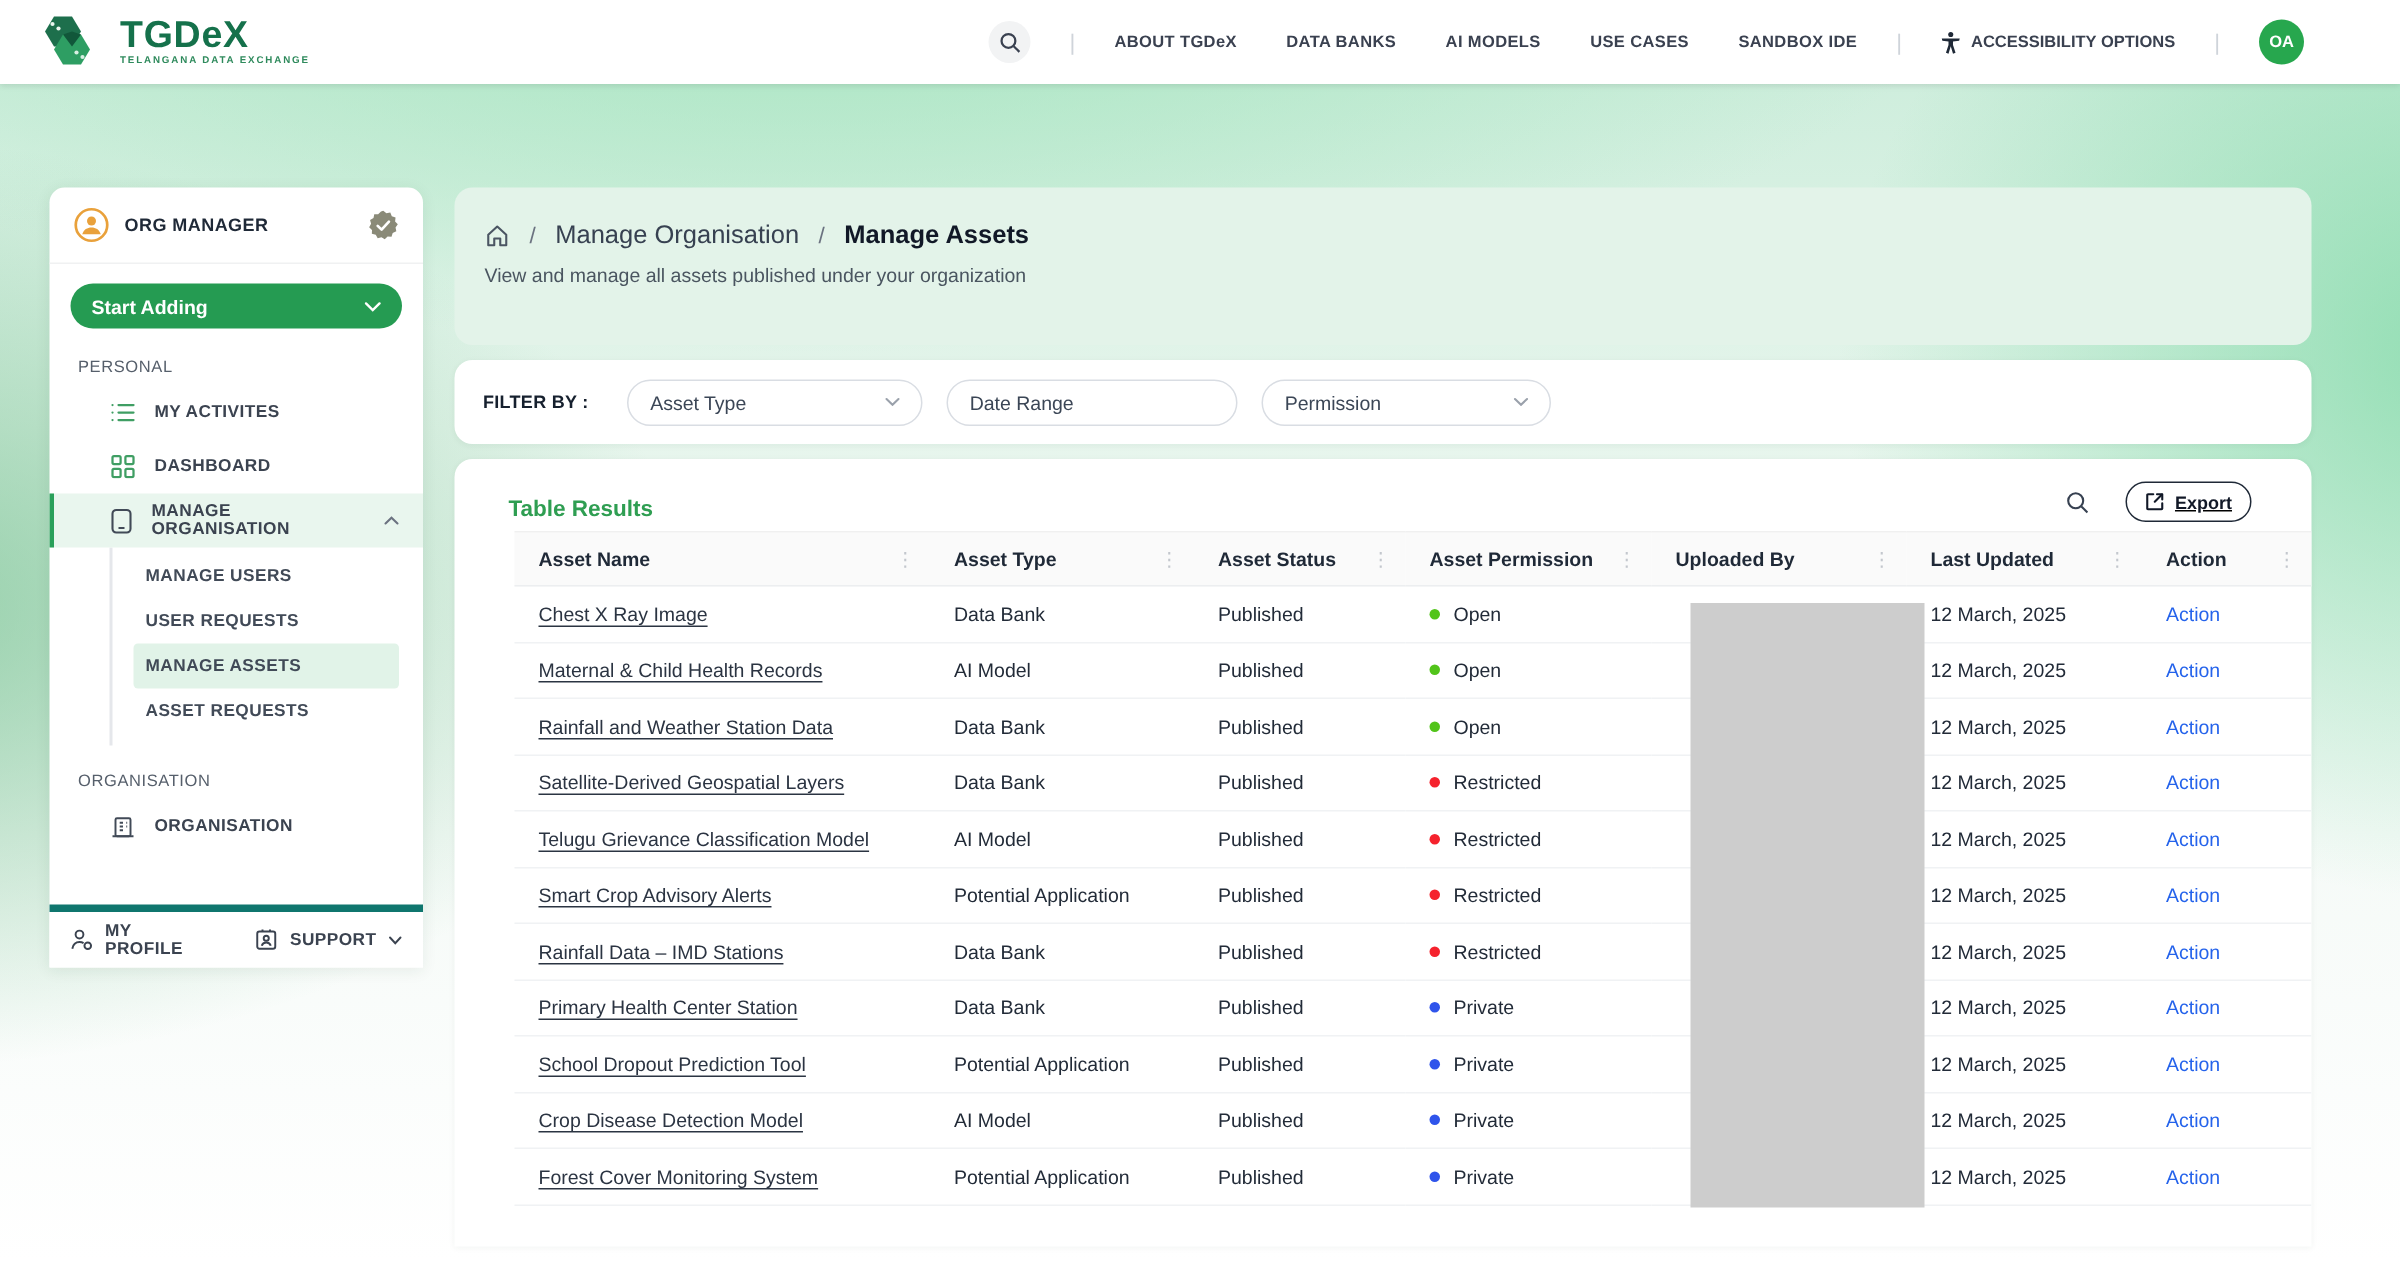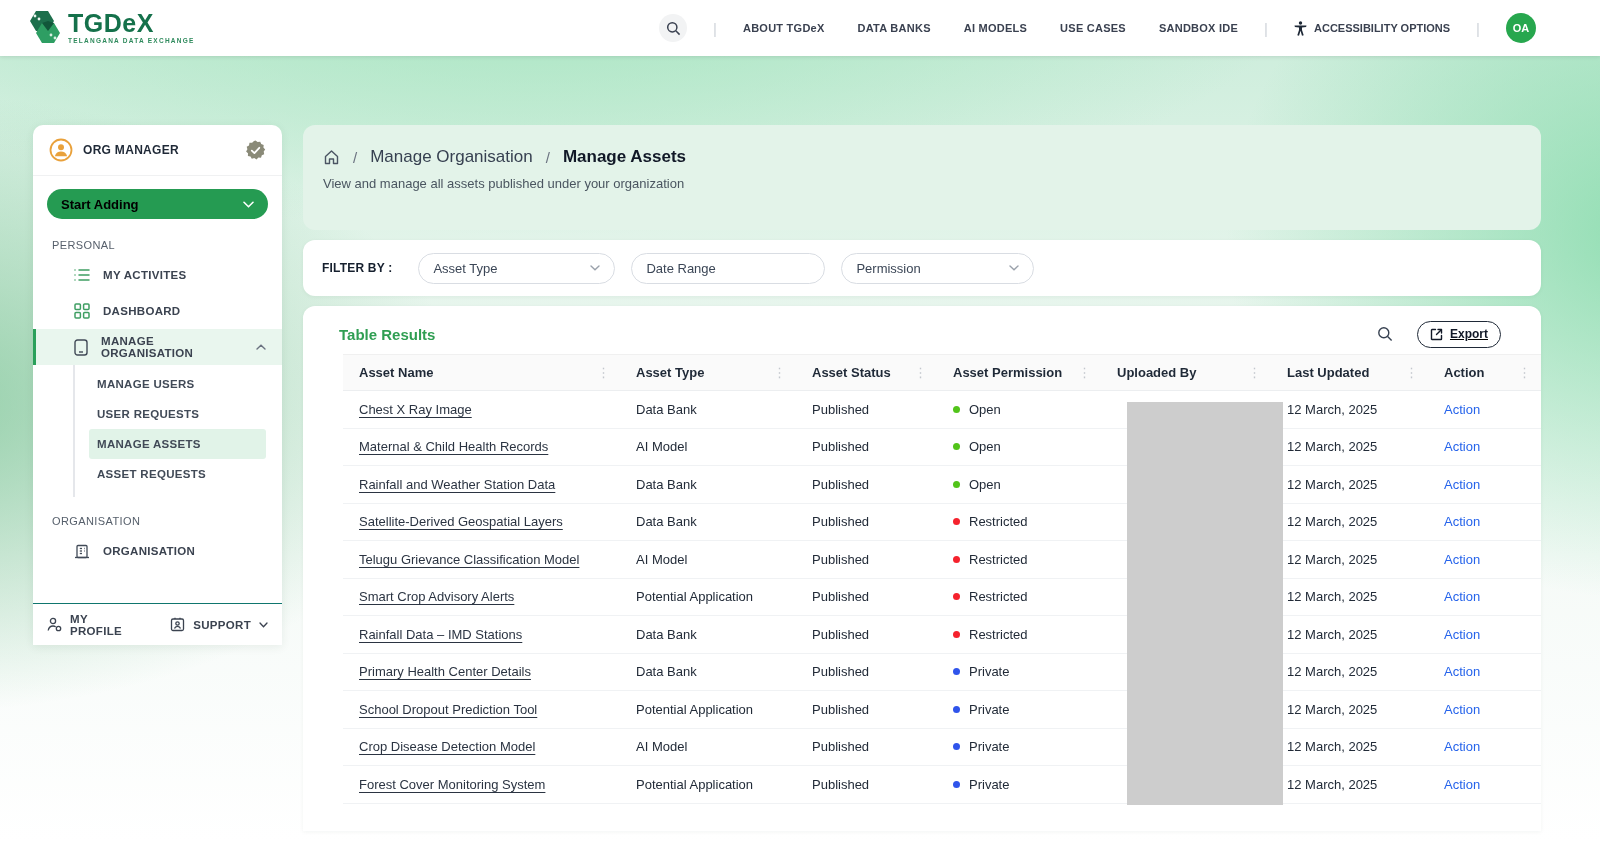--- a/index.html
+++ b/index.html
@@ -13,54 +13,54 @@
       linear-gradient(180deg,#c9ecd9 0%,#e6f5ec 34%,#f5faf7 66%,#ffffff 100%);
   }
 
   
   .topbar { height:33px; background:#1b222d; display:flex; align-items:center; padding-left:24px; }
   .topbar span { color:#fff; font-size:11px; font-weight:700; letter-spacing:.45px; }
 
   
   .header { height:56px; background:#fff; display:flex; align-items:center; justify-content:space-between;
             padding:0 64px 0 24px; box-shadow:0 1px 4px rgba(0,0,0,.10); position:relative; z-index:20; }
-  .logo { display:flex; align-items:center; gap:4px; cursor:pointer; }
+  .logo { display:flex; align-items:center; gap:16px; cursor:pointer; }
   .logo-text { display:flex; flex-direction:column; line-height:1; }
   .logo-title { font-size:25px; font-weight:800; color:#15714b; letter-spacing:.5px; }
   .logo-sub { font-size:6.5px; font-weight:700; color:#2e8a5c; letter-spacing:1.25px; margin-top:2px; }
   .hright { display:flex; align-items:center; gap:26px; }
   .search-circle { width:28px; height:28px; border-radius:50%; background:#f2f3f4; display:flex;
                    align-items:center; justify-content:center; cursor:pointer; }
   .hdiv { color:#cfd4da; font-size:15px; font-weight:400; }
   .hnav { display:flex; align-items:center; gap:33px; }
   .hnav a { font-size:11px; font-weight:700; color:#3a4150; letter-spacing:.25px; text-decoration:none; cursor:pointer; }
   .access { display:flex; align-items:center; gap:7px; font-size:11px; font-weight:700; color:#3a4150; cursor:pointer; }
   .avatar { width:30px; height:30px; border-radius:50%; background:#27a74e; color:#fff; font-size:11px;
             font-weight:700; display:flex; align-items:center; justify-content:center; cursor:pointer; }
 
   
   .sidebar { position:absolute; left:33px; top:125px; width:249px; height:520px; background:#fff;
              border-radius:10px 10px 0 0; box-shadow:0 2px 10px rgba(20,60,40,.08); z-index:10; }
   .side-head { display:flex; align-items:center; gap:10px; padding:13px 16px; border-bottom:1px solid #f0f1f2; }
   .role { font-size:12px; font-weight:700; color:#1f2937; letter-spacing:.3px; }
   .side-head .badge { margin-left:auto; }
   .start-btn { margin:13px 14px 8px; width:calc(100% - 28px); height:30px; border:none; border-radius:16px;
-               background:#259b52; color:#000000; font-family:inherit; font-size:13px; font-weight:600;
+               background:#259b52; color:#ffffff; font-family:inherit; font-size:13px; font-weight:600;
                display:flex; align-items:center; justify-content:space-between; padding:0 14px; cursor:pointer; }
   .sec-label { padding:12px 0 6px 19px; font-size:11px; font-weight:500; color:#565f6b; letter-spacing:.4px; }
   .side-item { height:36px; display:flex; align-items:center; gap:13px; padding-left:41px; cursor:pointer;
                font-size:11.5px; font-weight:700; color:#3b4350; letter-spacing:.3px; position:relative; }
   .side-item.active { background:#e9f6ee; }
   .side-item.active::before { content:""; position:absolute; left:0; top:0; bottom:0; width:3px; background:#2aa05a; }
   .side-item .chev-right { margin-left:auto; margin-right:16px; color:#6b7280; display:flex; }
   .submenu { margin-left:40px; border-left:2px solid #e5e7eb; padding:4px 0 8px; }
   .sub-item { height:30px; display:flex; align-items:center; margin:0 16px 0 14px; padding-left:8px;
               border-radius:3px; font-size:11.5px; font-weight:700; color:#414a57; letter-spacing:.3px; cursor:pointer; }
   .sub-item.active { background:#e1f3e8; }
-  .side-footer { position:absolute; bottom:0; left:0; right:0; height:42px; border-top:1px solid #0f766e;
+  .side-footer { position:absolute; bottom:0; left:0; right:0; height:42px; border-top:5px solid #0f766e;
                  display:flex; align-items:center; padding:0 14px; gap:38px; background:#fff; }
   .foot-link { display:flex; align-items:center; gap:8px; font-size:11.5px; font-weight:700; color:#3b4350;
                letter-spacing:.3px; cursor:pointer; }
 
   
   .main { position:absolute; left:303px; top:125px; width:1238px; z-index:5; }
   .crumb-card { background:#e3f3e9; border-radius:12px; height:105px; padding:22px 20px 0; }
   .crumbs { display:flex; align-items:center; gap:13px; }
   .crumb-sep { color:#6b7280; font-size:15px; }
   .crumb-l1 { font-size:17px; font-weight:500; color:#374151; cursor:pointer; }
@@ -70,21 +70,21 @@
   .filter-card { background:#fff; border-radius:12px; height:56px; margin-top:10px; display:flex;
                  align-items:center; padding:0 19px; gap:16px; box-shadow:0 1px 4px rgba(20,60,40,.05); }
   .filter-label { font-size:12px; font-weight:700; color:#16202e; letter-spacing:.2px; margin-right:10px; }
   .pill { height:31px; border:1px solid #d9dde3; border-radius:16px; background:#fff; display:flex;
           align-items:center; justify-content:space-between; padding:0 14px; font-size:13px; color:#3b4656; cursor:pointer; }
   .pill.w1 { width:197px; } .pill.w2 { width:193px; } .pill.w3 { width:194px; }
   .pill .chev { color:#9aa1ab; display:flex; }
 
   .table-card { background:#fff; border-radius:12px 12px 0 0; margin-top:10px; height:525px; position:relative;
                 box-shadow:0 1px 4px rgba(20,60,40,.05); overflow:hidden; }
-  .toolbar { height:42px; display:flex; align-items:center; padding:14px 40px 0 36px; }
+  .toolbar { height:42px; display:flex; align-items:flex-end; padding:14px 40px 0 36px; }
   .tbl-title { font-size:15px; font-weight:700; color:#2f9e52; }
   .toolbar-right { margin-left:auto; display:flex; align-items:center; gap:24px;text-decoration:underline; }
   .tbl-search { display:flex; cursor:pointer; color:#374151; }
   .export-btn { display:flex; align-items:center; gap:7px; height:27px; padding:0 12px; border:1.4px solid #1f2937;
                 border-radius:14px; background:#fff; font-family:inherit; font-size:12px; font-weight:700;
                 color:#111827; cursor:pointer; }
 
   table { border-collapse:collapse; table-layout:fixed; width:1198px; margin-left:40px; margin-top:6px; }
   col.c1{width:277px} col.c2{width:176px} col.c3{width:141px} col.c4{width:164px}
   col.c5{width:170px} col.c6{width:157px} col.c7{width:113px}
@@ -507,21 +507,21 @@
         <span class="dot" style="background: rgb(245, 34, 45);"></span>
         <span>Restricted</span>
       </span>
     </td>
     <td></td>
     <td>12 March, 2025</td>
     <td><span class="action-link">Action</span></td>
   </tr>
 
   <tr>
-    <td><span class="asset-link">Primary Health Center Details</span></td>
+    <td><span class="asset-link">Primary Health Center Station</span></td>
     <td>Data Bank</td>
     <td>Published</td>
     <td>
       <span class="perm">
         <span class="dot" style="background: rgb(47, 84, 235);"></span>
         <span>Private</span>
       </span>
     </td>
     <td></td>
     <td>12 March, 2025</td>

